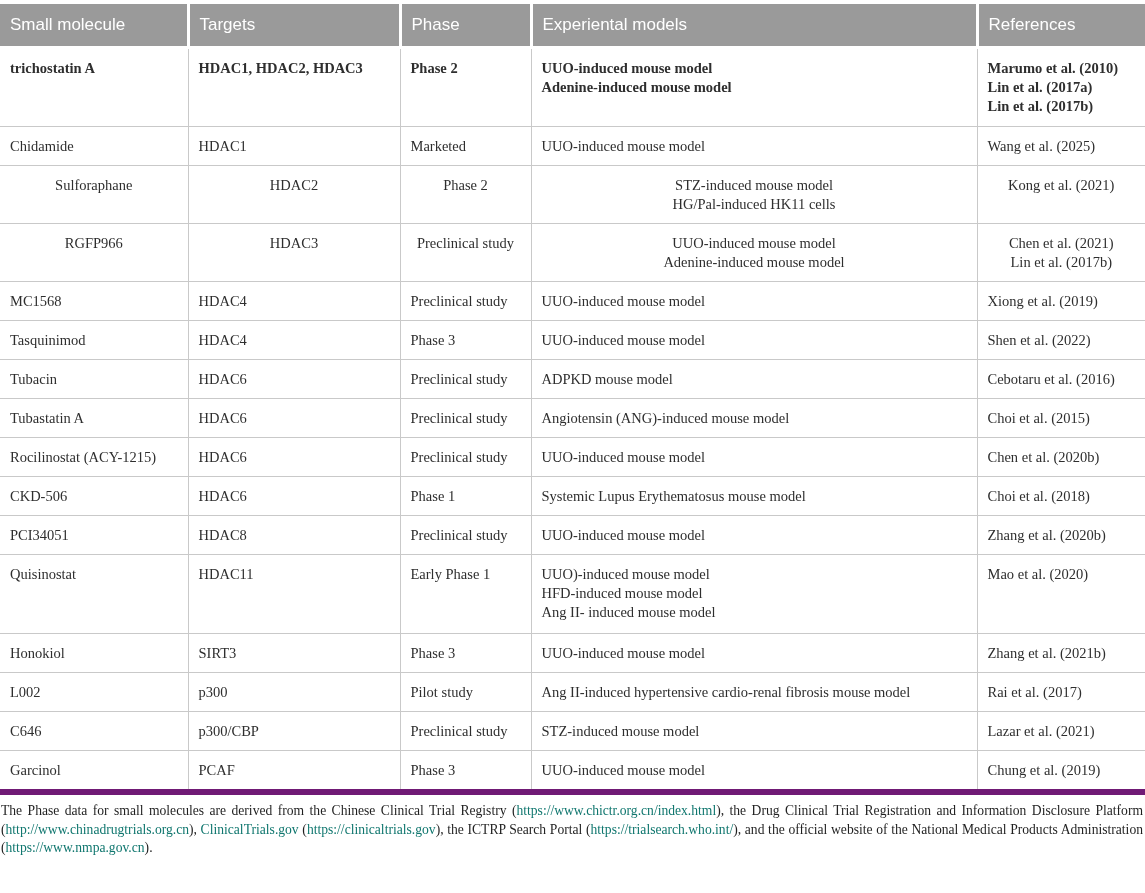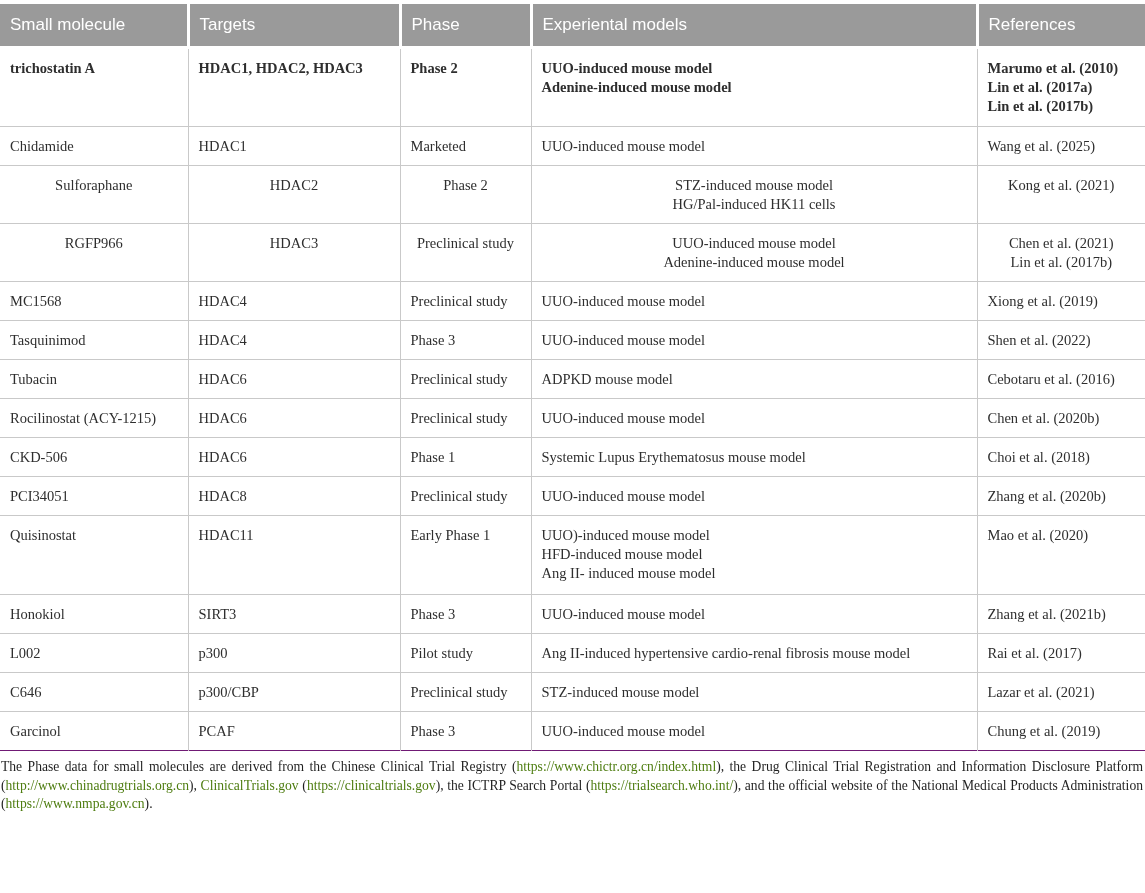--- a/index.html
+++ b/index.html
@@ -52,37 +52,37 @@
     color: #2e2e2e;
     overflow: hidden;
   }
   table.drug-table tbody td:first-child {
     border-left: none;
   }
   table.drug-table tbody tr:first-child td {
     border-top: none;
   }
   table.drug-table {
-    border-bottom: 1px solid #701a75;
+    border-bottom: 6px solid #701a75;
   }
   
   table.drug-table tbody td .cell-line { white-space: nowrap; }
   tr.tall-1 td { height: 58px; font-weight: bold; }   
   tr.tall-2 td { height: 38px; text-align: center; }   
   tr.tall-3 td { height: 59px; }   
 
   .footnote {
     padding: 7px 2px 0 1px;
     font-size: 13.6px;
     line-height: 18.5px;
     text-align: justify;
     color: #1f1f1f;
   }
   .footnote a.link {
-    color: #4d7c0f;
+    color: #0f766e;
     text-decoration: none;
     cursor: pointer;
   }
 </style>
 </head>
 <body>
 
 <div class="table-wrap">
   <table class="drug-table">
     <colgroup>
@@ -179,20 +179,31 @@
           <td>HDAC6</td>
           <td>Preclinical study</td>
           <td>
             <div class="cell-line">ADPKD mouse model</div>
           </td>
           <td>
             <div class="cell-line">Cebotaru et al. (2016)</div>
           </td>
         </tr>
         <tr>
+          <td>Tubastatin A</td>
+          <td>HDAC6</td>
+          <td>Preclinical study</td>
+          <td>
+            <div class="cell-line">Angiotensin (ANG)-induced mouse model</div>
+          </td>
+          <td>
+            <div class="cell-line">Choi et al. (2015)</div>
+          </td>
+        </tr>
+        <tr>
           <td>Rocilinostat (ACY-1215)</td>
           <td>HDAC6</td>
           <td>Preclinical study</td>
           <td>
             <div class="cell-line">UUO-induced mouse model</div>
           </td>
           <td>
             <div class="cell-line">Chen et al. (2020b)</div>
           </td>
         </tr>

